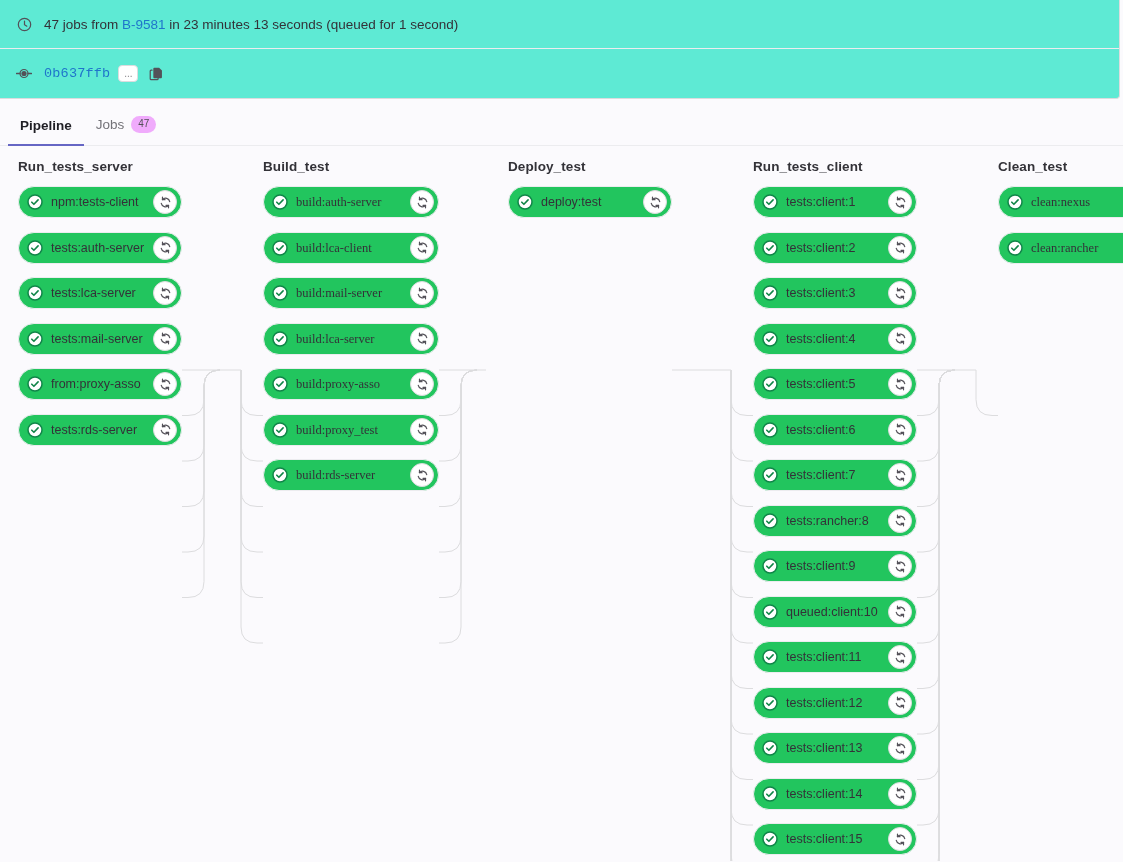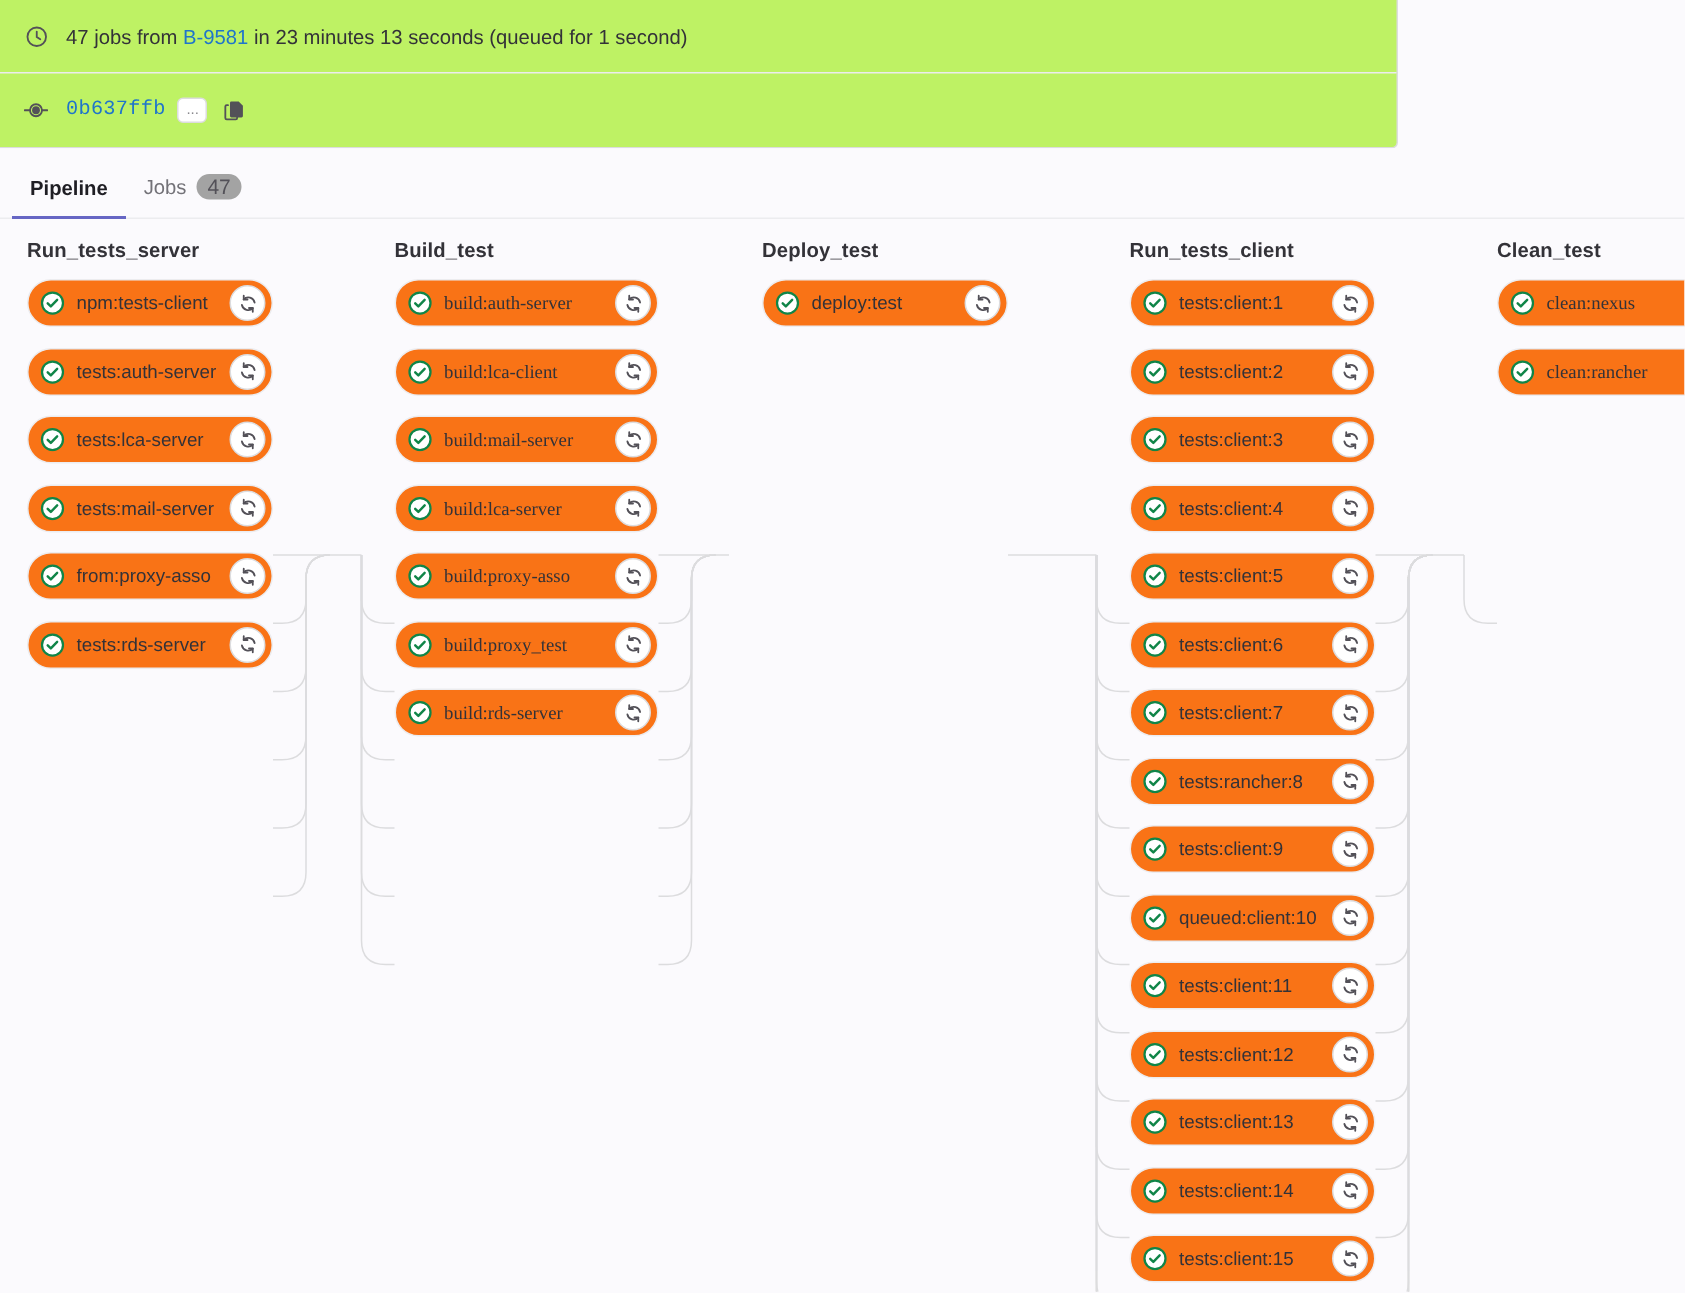--- a/index.html
+++ b/index.html
@@ -8,22 +8,22 @@
     width: 1123px; height: 862px;
     overflow: hidden;
     background: #fbfafd;
     font-family: "Liberation Sans", sans-serif;
     color: #333238;
     -webkit-font-smoothing: antialiased;
   }
 
   
   #pipeline-info {
-    width: 932px;
-    background: #bef264;
+    width: 1120px;
+    background: #5eead4;
     border: 1px solid #dcdcde;
     border-left: none;
     border-top: none;
     border-radius: 0 0 4px 0;
   }
   .info-row {
     display: flex;
     align-items: center;
     padding: 0 16px;
     height: 49px;
@@ -104,24 +104,24 @@
   .tab.active { color: #1f1e24; font-weight: bold; }
   .tab.active::after {
     content: "";
     position: absolute;
     left: 0; right: 0; bottom: 0;
     height: 2px;
     background: #6666c4;
     z-index: 2;
   }
   .tab-count {
-    background: #a3a3a3;
+    background: #f0abfc;
     color: #535158;
     border-radius: 9px;
-    font-size: 14px;
+    font-size: 10px;
     font-weight: normal;
     padding: 1px 7px 2px 7px;
     line-height: 14px;
   }
 
   
   #pipeline-graph {
     position: relative;
     width: 1123px;
     height: 715px;
@@ -151,21 +151,21 @@
     white-space: nowrap;
   }
   .job-list { position: relative; margin: 0; padding: 0; list-style: none; }
   .job-card {
     position: relative;
     display: flex;
     align-items: center;
     height: 32px;
     margin: 0 0 13.5px 18px;
     width: 164px;
-    background: #f97316;
+    background: #22c55e;
     border: 1px solid #ececef;
     border-radius: 16px;
     padding: 0 4px 0 8px;
     cursor: pointer;
     z-index: 2;
   }
   .job-card.wide { width: 176px; font-family: Liberation Serif, serif; }
   .status-icon {
     flex: 0 0 auto;
     width: 16px; height: 16px;

